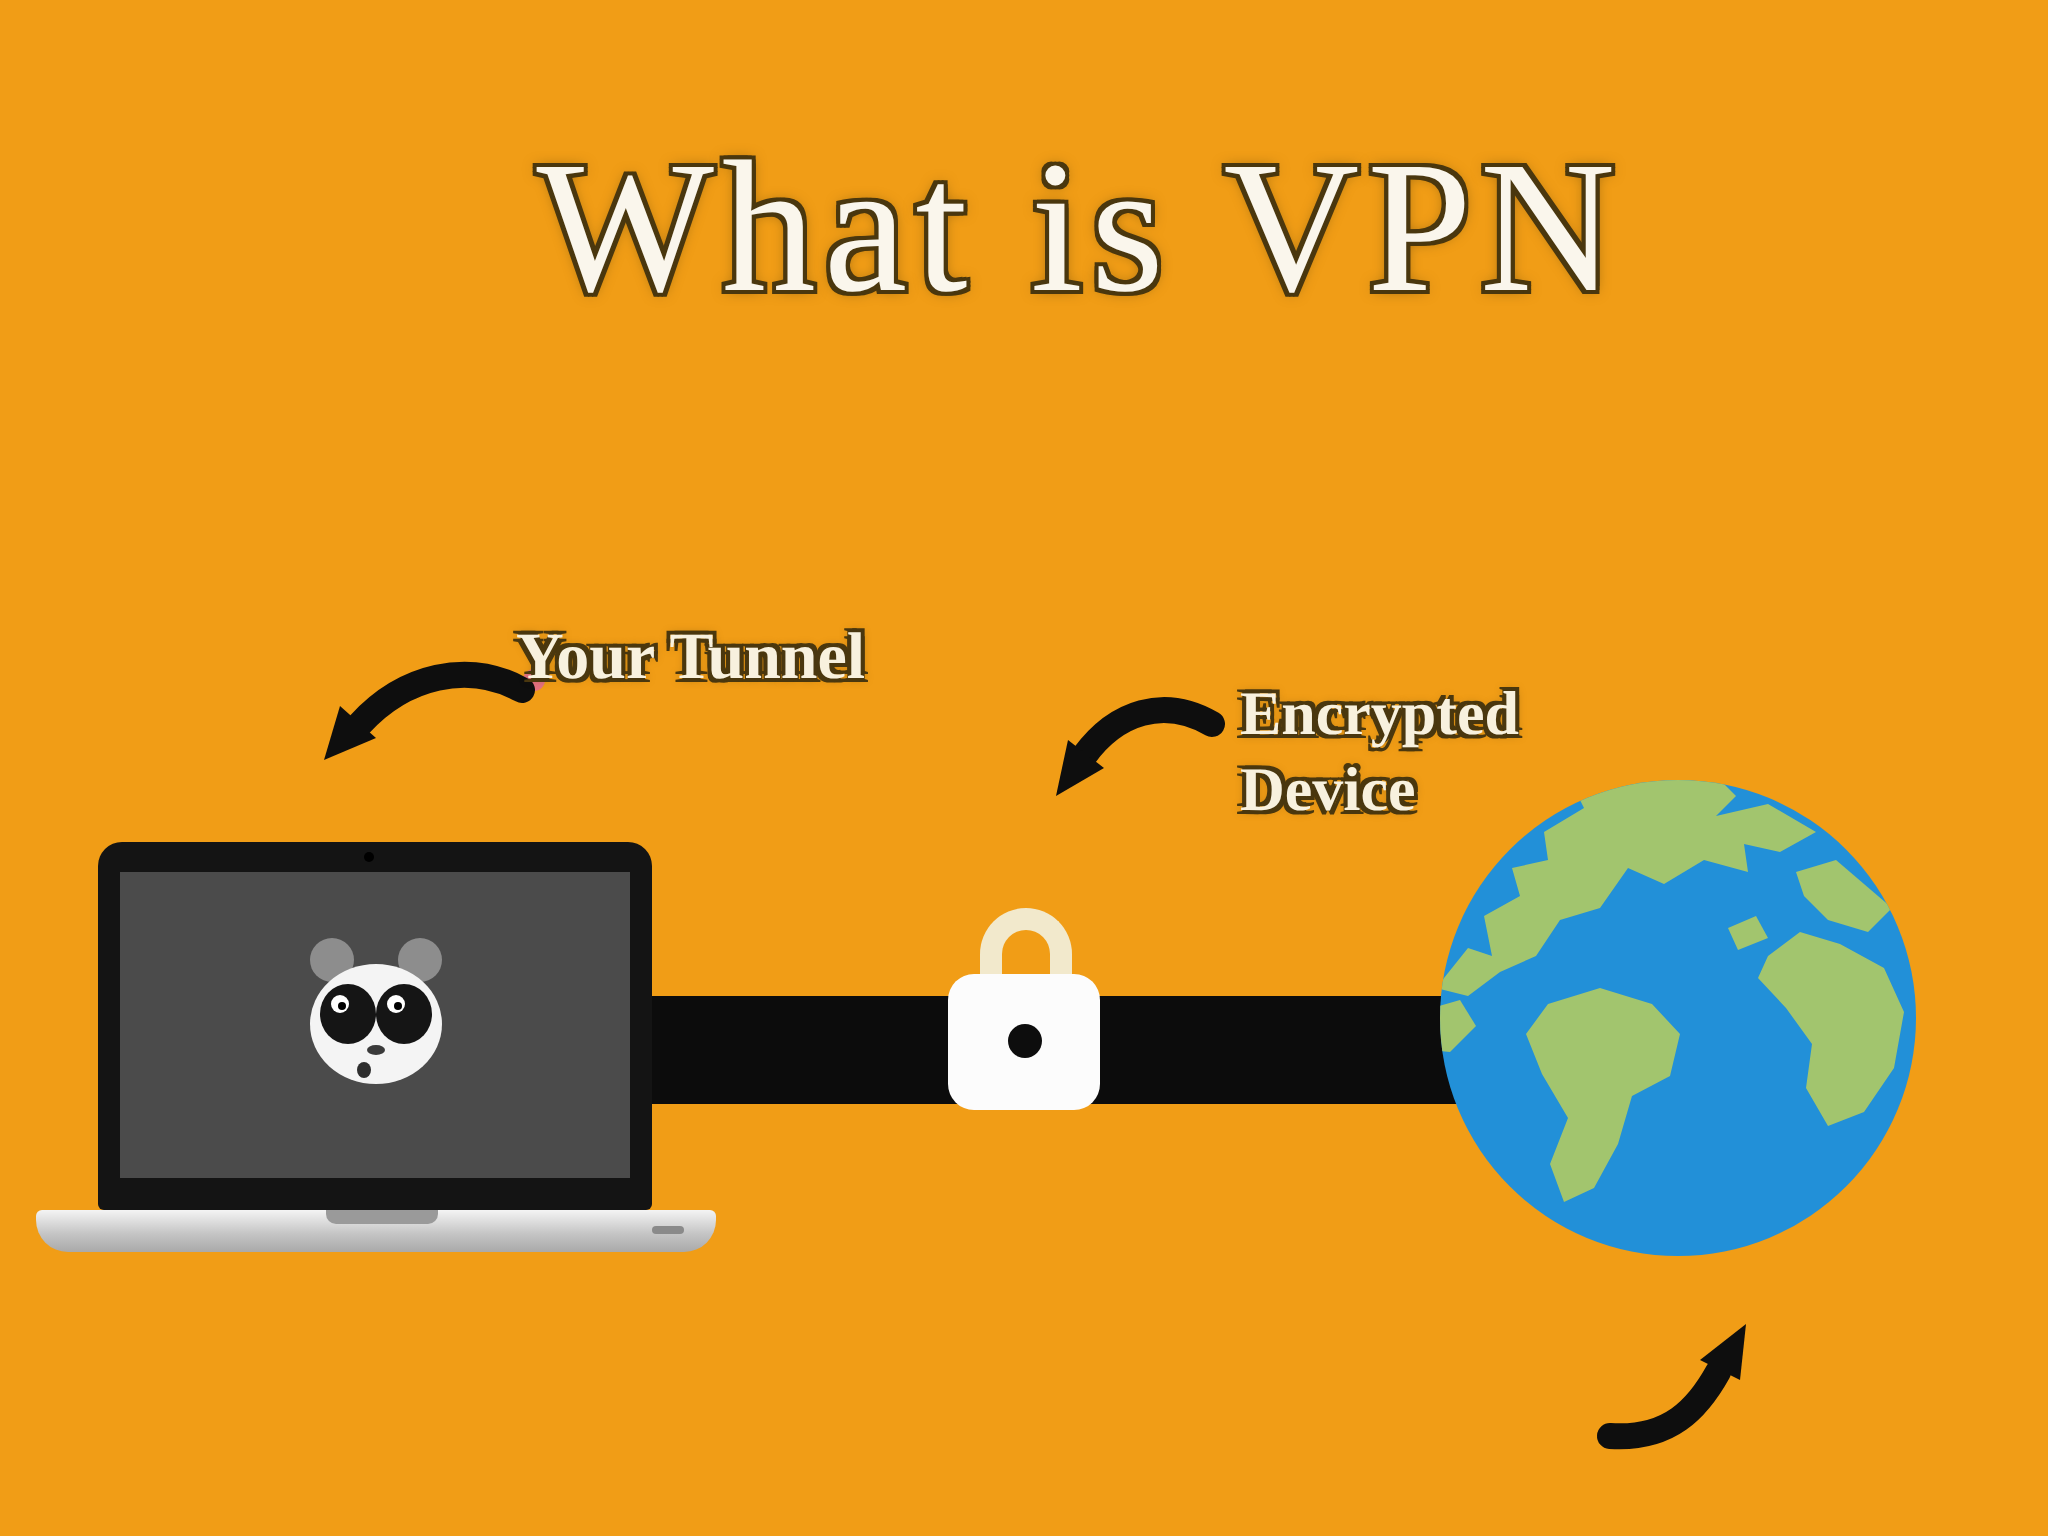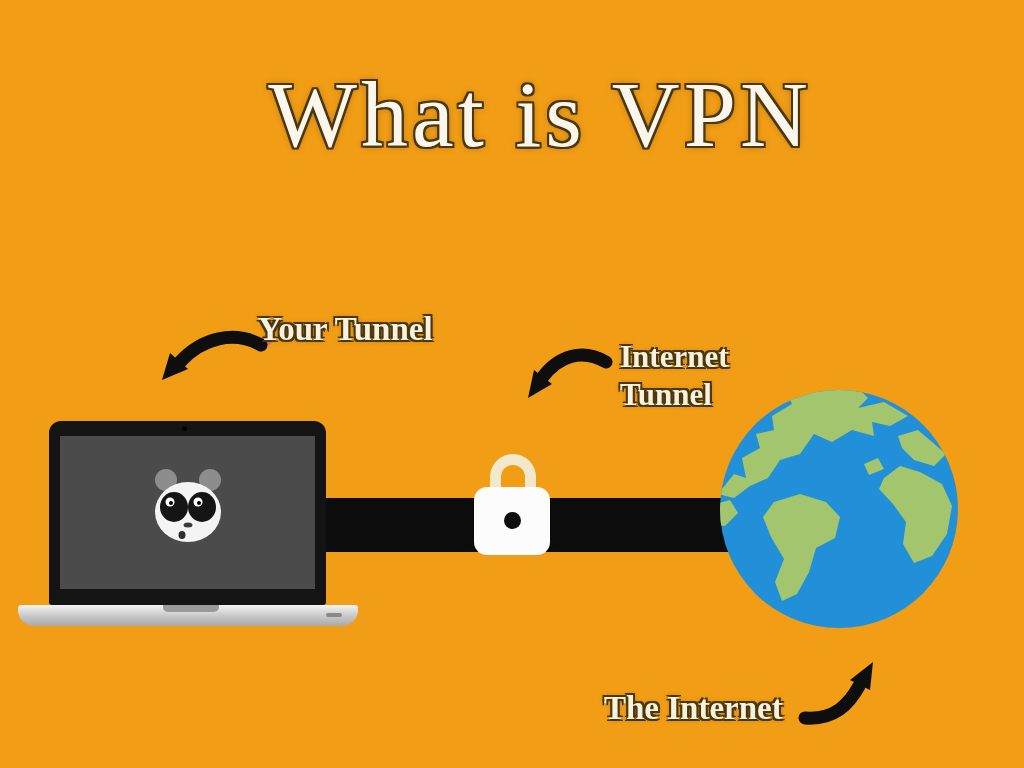--- a/index.html
+++ b/index.html
@@ -102,22 +102,22 @@
   <div class="abs title">What is VPN</div>
 
   <div class="abs callout label-device">Your Tunnel</div>
   <svg class="abs arrow arrow-device" viewBox="0 0 125 78">
     <circle cx="117" cy="12" r="5.5" style="fill:var(--arrow_dot_pink,#E4717F)"></circle>
     <path d="M111,17 C84,2 52,10 30,34" fill="none" style="stroke:var(--arrow_black,#0E0E0E)" stroke-width="13" stroke-linecap="round"></path>
     <polygon points="12,52 38,41 20,25" style="fill:var(--arrow_black,#0E0E0E)"></polygon>
   </svg>
 
   <div class="abs callout label-tunnel">
-    <span class="line">Internet</span>
-    <span class="line">Tunnel</span>
+    <span class="line">Encrypted</span>
+    <span class="line">Device</span>
   </div>
   <svg class="abs arrow arrow-tunnel" viewBox="0 0 100 72">
     <path d="M88,14 C64,0 40,8 24,30" fill="none" style="stroke:var(--arrow_black,#0E0E0E)" stroke-width="13" stroke-linecap="round"></path>
     <polygon points="10,50 34,36 16,22" style="fill:var(--arrow_black,#0E0E0E)"></polygon>
   </svg>
 
   <div class="abs tunnel-bar"></div>
 
   <div class="abs laptop-lid">
     <div class="webcam"></div>
@@ -156,19 +156,18 @@
     <g clip-path="url(#globeClip)" style="fill:var(--globe_land,#A2C56E)">
       <path d="M2,108 L18,88 30,92 26,72 44,62 40,48 58,44 56,30 76,18 72,10 100,2 140,0 152,12 142,22 168,16 192,30 174,40 156,36 158,50 136,44 116,56 98,48 84,68 64,74 52,92 34,100 18,112 Z"></path>
       <path d="M182,50 202,44 216,56 230,68 218,80 198,74 186,62 Z"></path>
       <path d="M168,92 184,80 204,86 226,98 236,120 231,148 216,170 198,177 187,158 190,136 177,118 163,103 Z"></path>
       <path d="M58,116 84,108 110,116 124,131 119,152 100,162 93,186 81,208 66,215 59,196 68,173 55,151 47,131 Z"></path>
       <path d="M0,118 14,114 22,127 9,140 0,139 Z"></path>
       <path d="M148,78 162,72 168,83 153,89 Z"></path>
     </g>
   </svg>
 
-  <div class="abs callout label-internet">The Internet</div>
   <svg class="abs arrow arrow-internet" viewBox="0 0 100 84">
     <path d="M12,70 C42,72 56,56 66,38" fill="none" style="stroke:var(--arrow_black,#0E0E0E)" stroke-width="13" stroke-linecap="round"></path>
     <polygon points="80,14 77,42 57,32" style="fill:var(--arrow_black,#0E0E0E)"></polygon>
   </svg>
 
 </div>
 
 </body></html>

